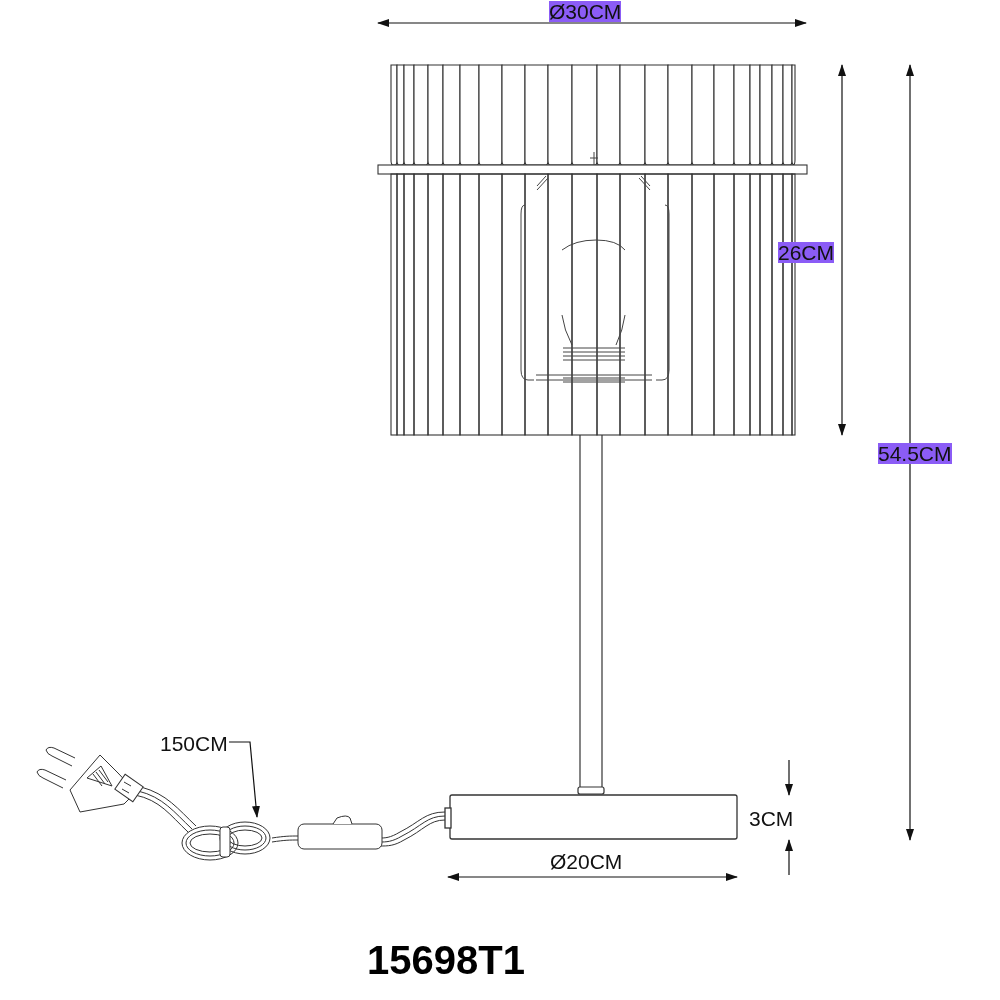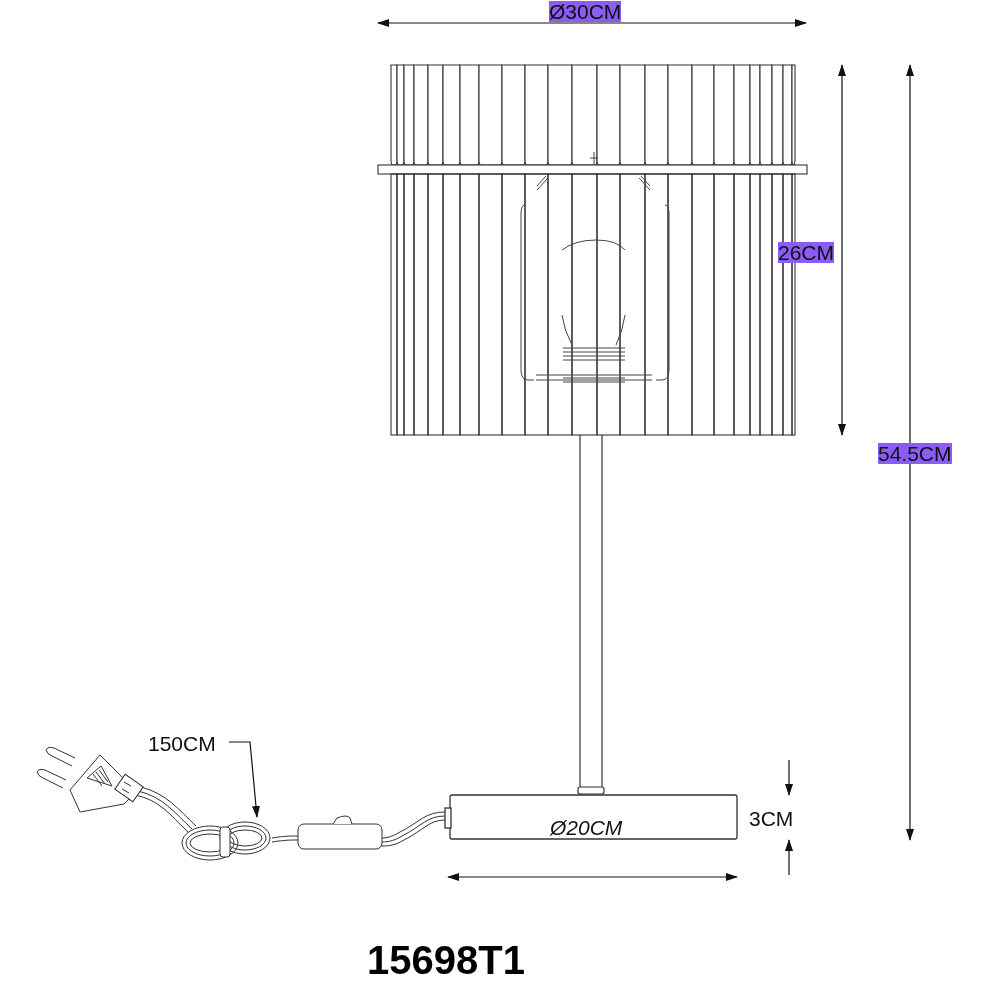--- a/index.html
+++ b/index.html
@@ -169,15 +169,15 @@
 
   <g>
     <line x1="448" y1="877" x2="737" y2="877" stroke="#111" stroke-width="1.2" marker-start="url(#arr)" marker-end="url(#arr)"></line>
   </g>
 </svg>
 
 <div class="dim-label" style="left:549px; top:1px;">Ø30CM</div>
 <div class="dim-label" style="left:778px; top:242px;">26CM</div>
 <div class="dim-label" style="left:867px; top:443px;margin-left:11px;">54.5CM</div>
 <div class="dim-label" style="left:749px; top:808px; background:transparent;">3CM</div>
-<div class="dim-label" style="left:550px; top:817px; background:transparent;font-style:italic;">Ø20CM</div>
-<div class="dim-label" style="left:148px; top:733px; background:transparent;">150CM</div>
+<div class="dim-label" style="left:550px; top:851px; background:transparent;">Ø20CM</div>
+<div class="dim-label" style="left:160px; top:733px; background:transparent;">150CM</div>
 <div class="model">15698T1</div>
 
 </body></html>

